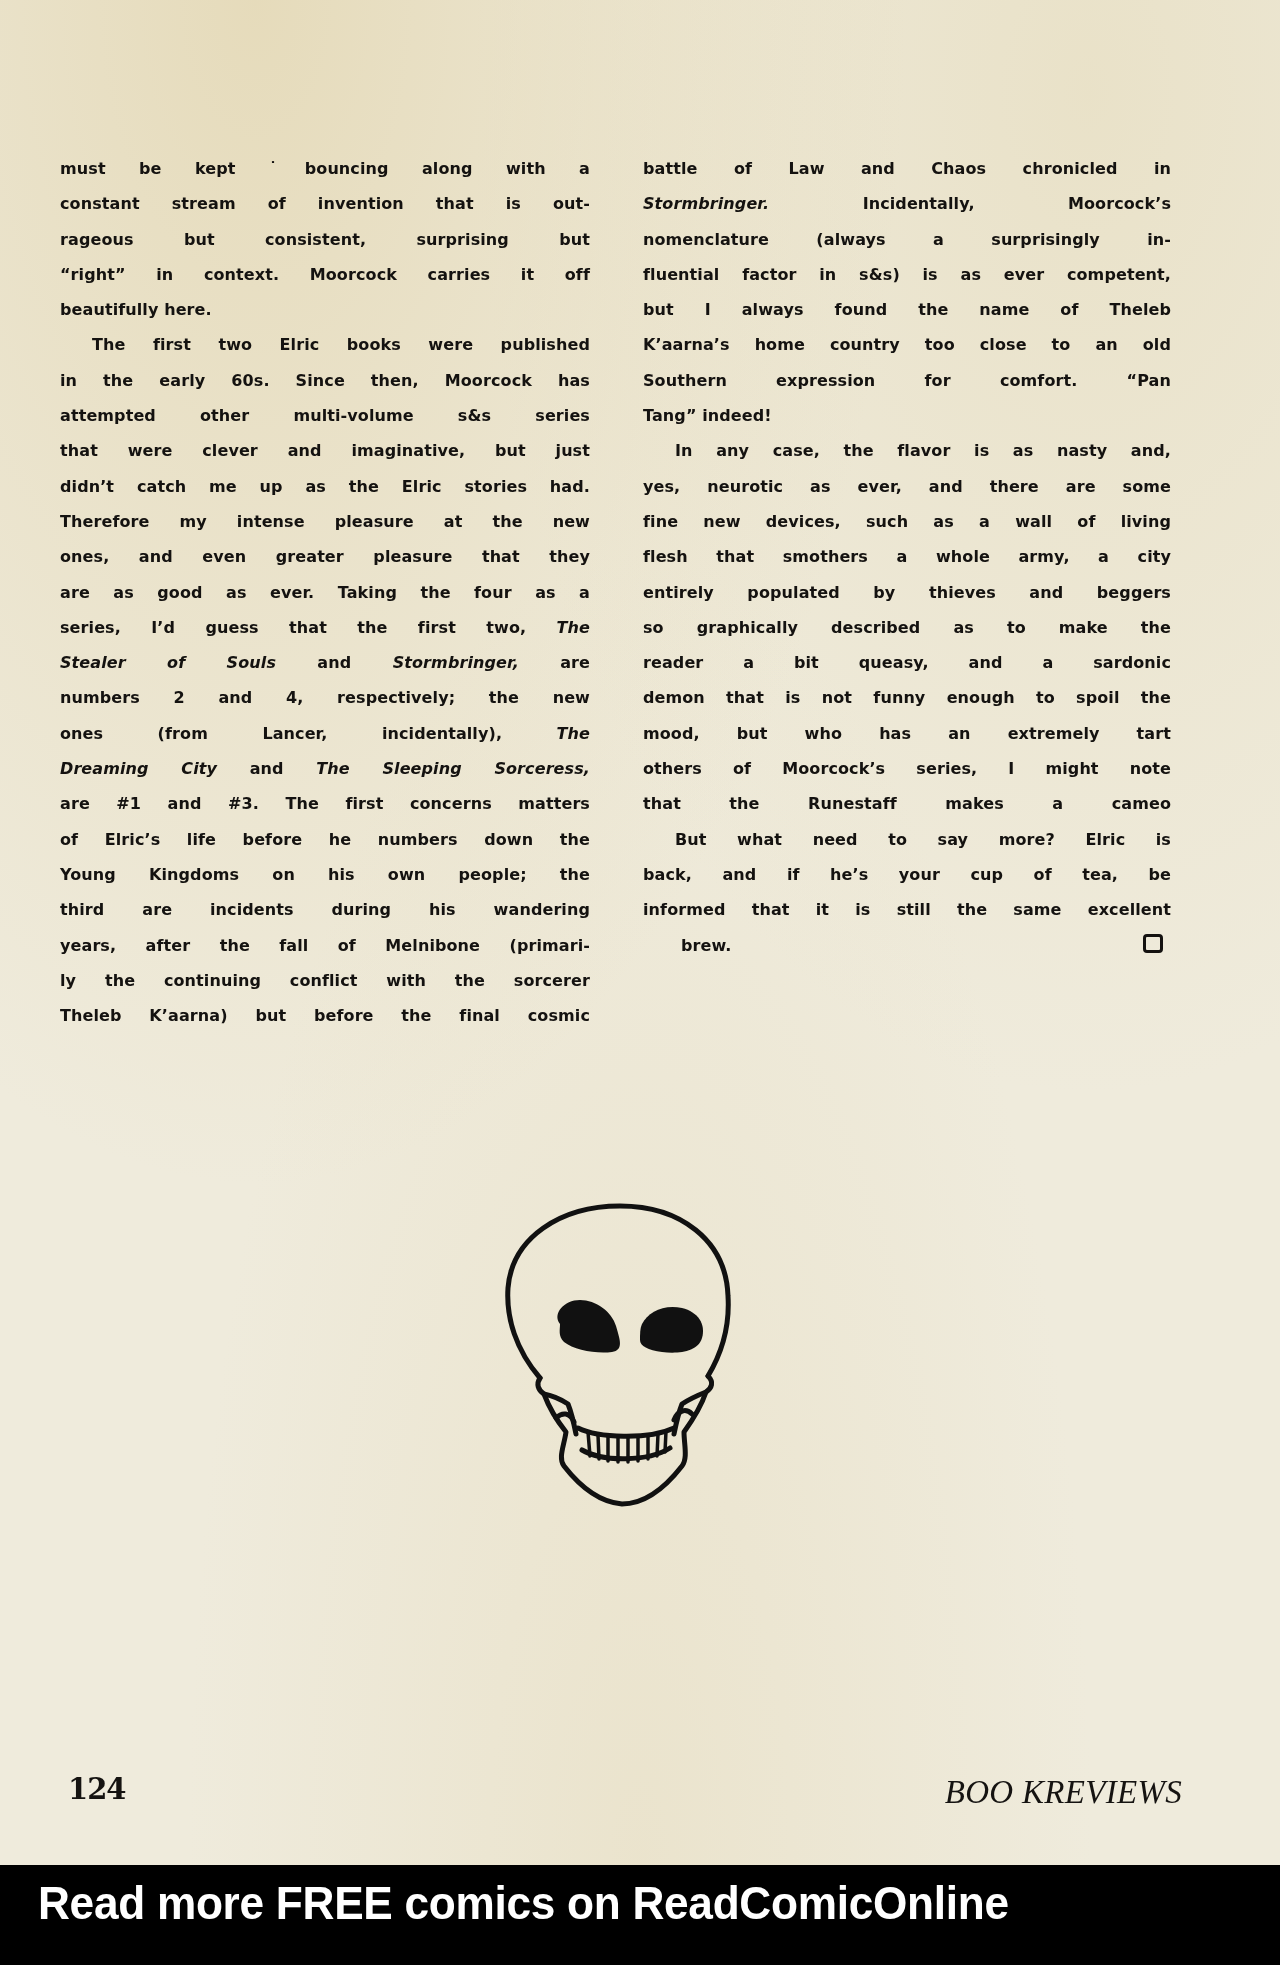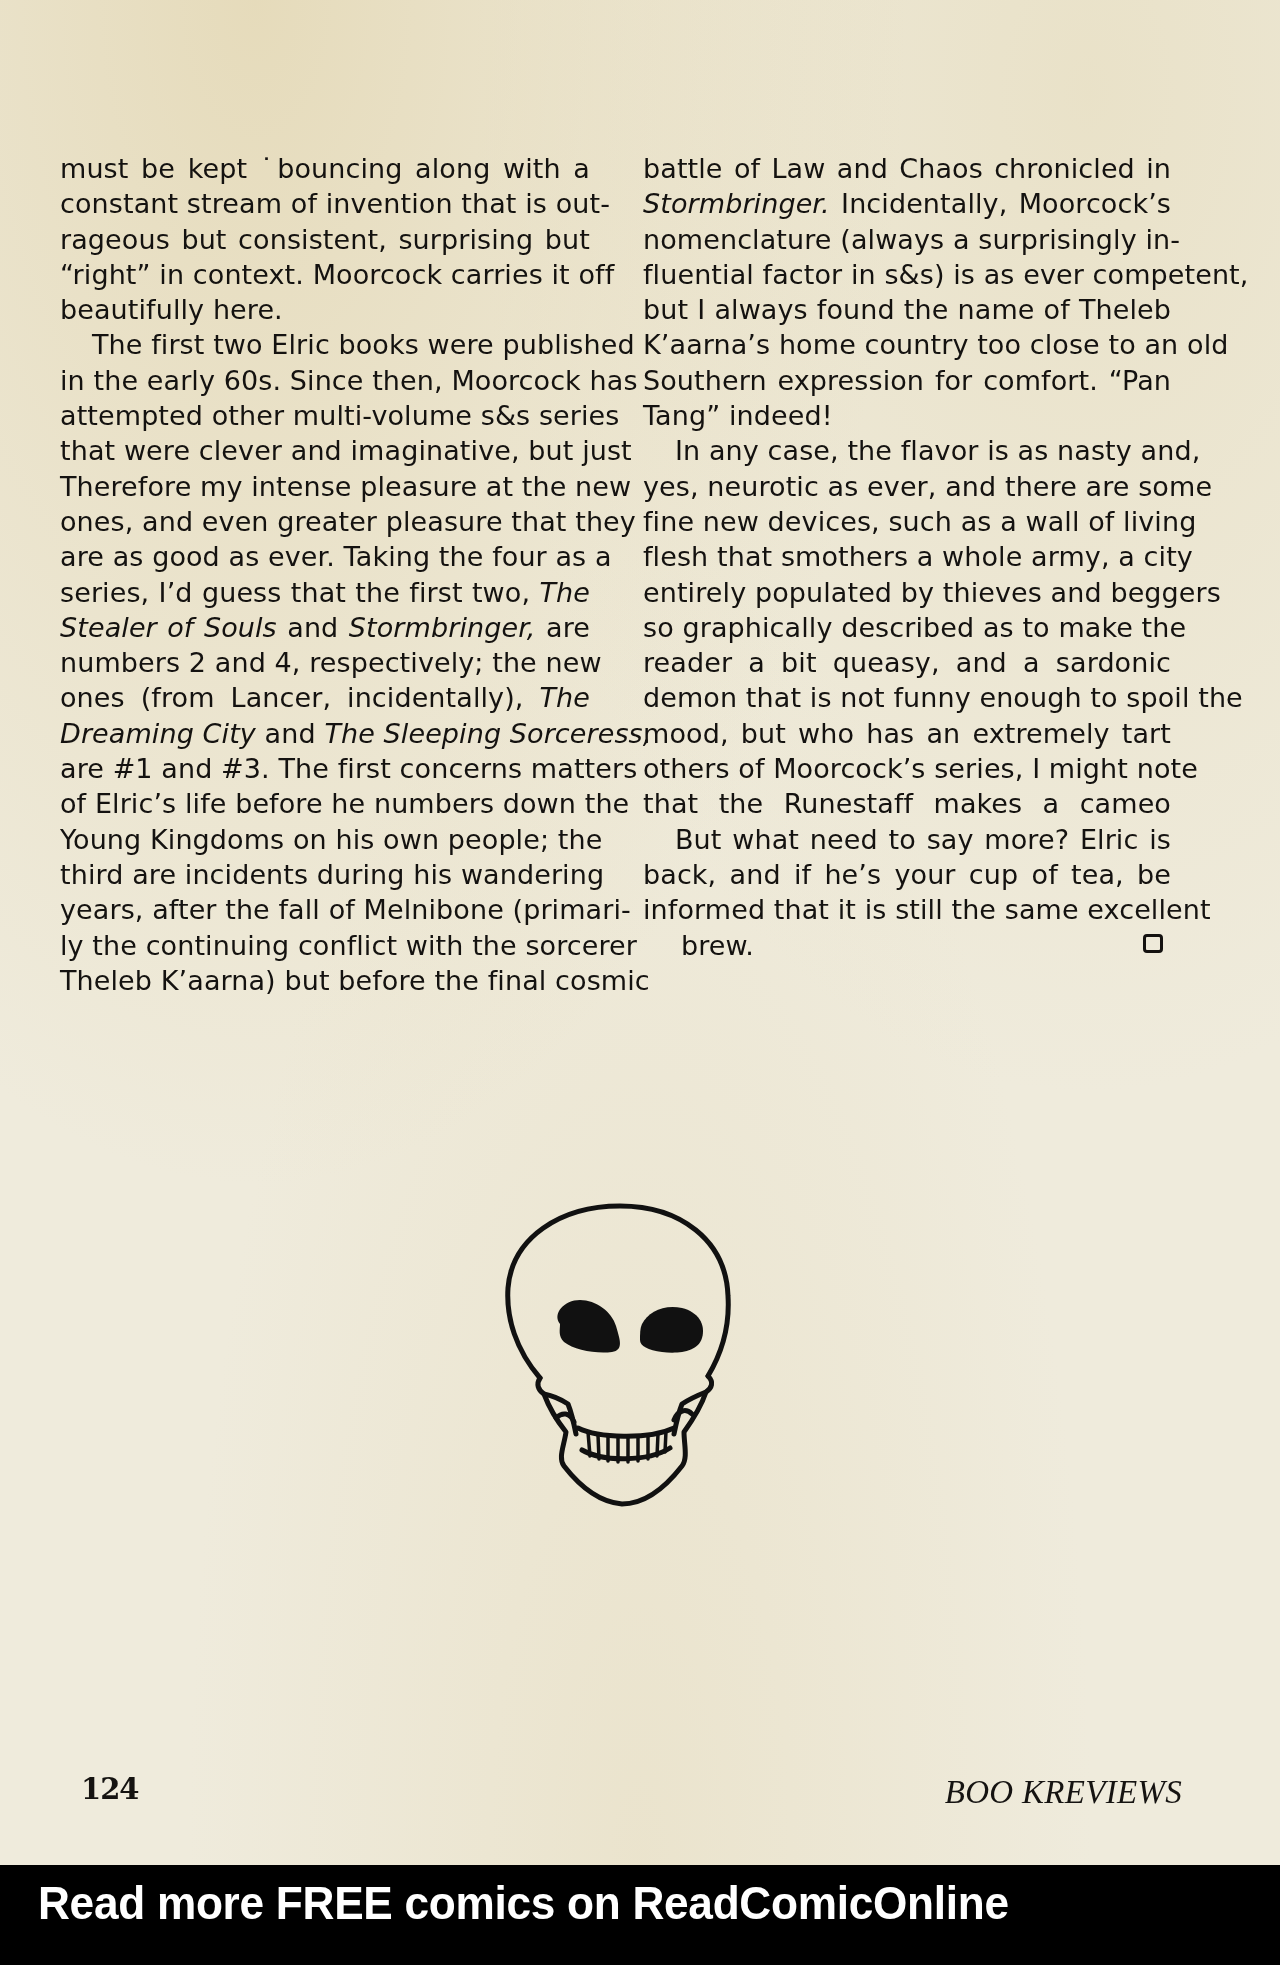--- a/index.html
+++ b/index.html
@@ -17,37 +17,37 @@
       #efebdc;
   }
   .col {
     position: absolute; top: 151px;
   }
   .col-left { left: 60px; width: 530px; }
   .col-right { left: 643px; width: 528px; }
   .line {
     display: block;
     height: 35.3px; line-height: 35.3px;
-    font-size: 27px; font-weight: normal; color: #141210;
+    font-size: 16px; font-weight: bold; color: #141210;
     text-align: justify; text-align-last: justify;
     white-space: nowrap; overflow: visible;
     letter-spacing: 0.1px;
   }
   .line.last { text-align-last: left; }
   .line.indent { padding-left: 32px; }
   .line .it { font-style: italic; }
   .end-mark {
     position: absolute; right: 8px; width: 20px; height: 19px;
     border: 3px solid #141210; border-radius: 4px; box-sizing: border-box;
   }
   .skull {
     position: absolute; left: 498px; top: 1200px; width: 240px; height: 312px;
   }
   .folio {
-    position: absolute; left: 81px; top: 1772px;
+    position: absolute; left: 68px; top: 1772px;
     font-family: "DejaVu Serif", serif; font-weight: bold; font-size: 29px; color: #151311;
     letter-spacing: -1px;
   }
   .running-head {
     position: absolute; right: 98px; top: 1774px;
     font-family: "Liberation Serif", serif; font-style: italic; font-size: 33px; color: #151311;
     letter-spacing: 0.3px;
     text-align: right;
   }
   .banner {
@@ -68,20 +68,21 @@
   <div class="col col-left">
       <div class="line"><span>must be kept ˙bouncing along with a</span></div>
       <div class="line"><span>constant stream of invention that is out-</span></div>
       <div class="line"><span>rageous but consistent, surprising but</span></div>
       <div class="line"><span>“right” in context. Moorcock carries it off</span></div>
       <div class="line last"><span>beautifully here.</span></div>
       <div class="line indent"><span>The first two Elric books were published</span></div>
       <div class="line"><span>in the early 60s. Since then, Moorcock has</span></div>
       <div class="line"><span>attempted other multi-volume s&amp;s series</span></div>
       <div class="line"><span>that were clever and imaginative, but just</span></div>
+      <div class="line"><span>didn’t catch me up as the Elric stories had.</span></div>
       <div class="line"><span>Therefore my intense pleasure at the new</span></div>
       <div class="line"><span>ones, and even greater pleasure that they</span></div>
       <div class="line"><span>are as good as ever. Taking the four as a</span></div>
       <div class="line"><span>series, I’d guess that the first two, </span><span class="it">The</span></div>
       <div class="line"><span class="it">Stealer of Souls</span><span> and </span><span class="it">Stormbringer,</span><span> are</span></div>
       <div class="line"><span>numbers 2 and 4, respectively; the new</span></div>
       <div class="line"><span>ones (from Lancer, incidentally), </span><span class="it">The</span></div>
       <div class="line"><span class="it">Dreaming City</span><span> and </span><span class="it">The Sleeping Sorceress,</span></div>
       <div class="line"><span>are #1 and #3. The first concerns matters</span></div>
       <div class="line"><span>of Elric’s life before he numbers down the</span></div>

